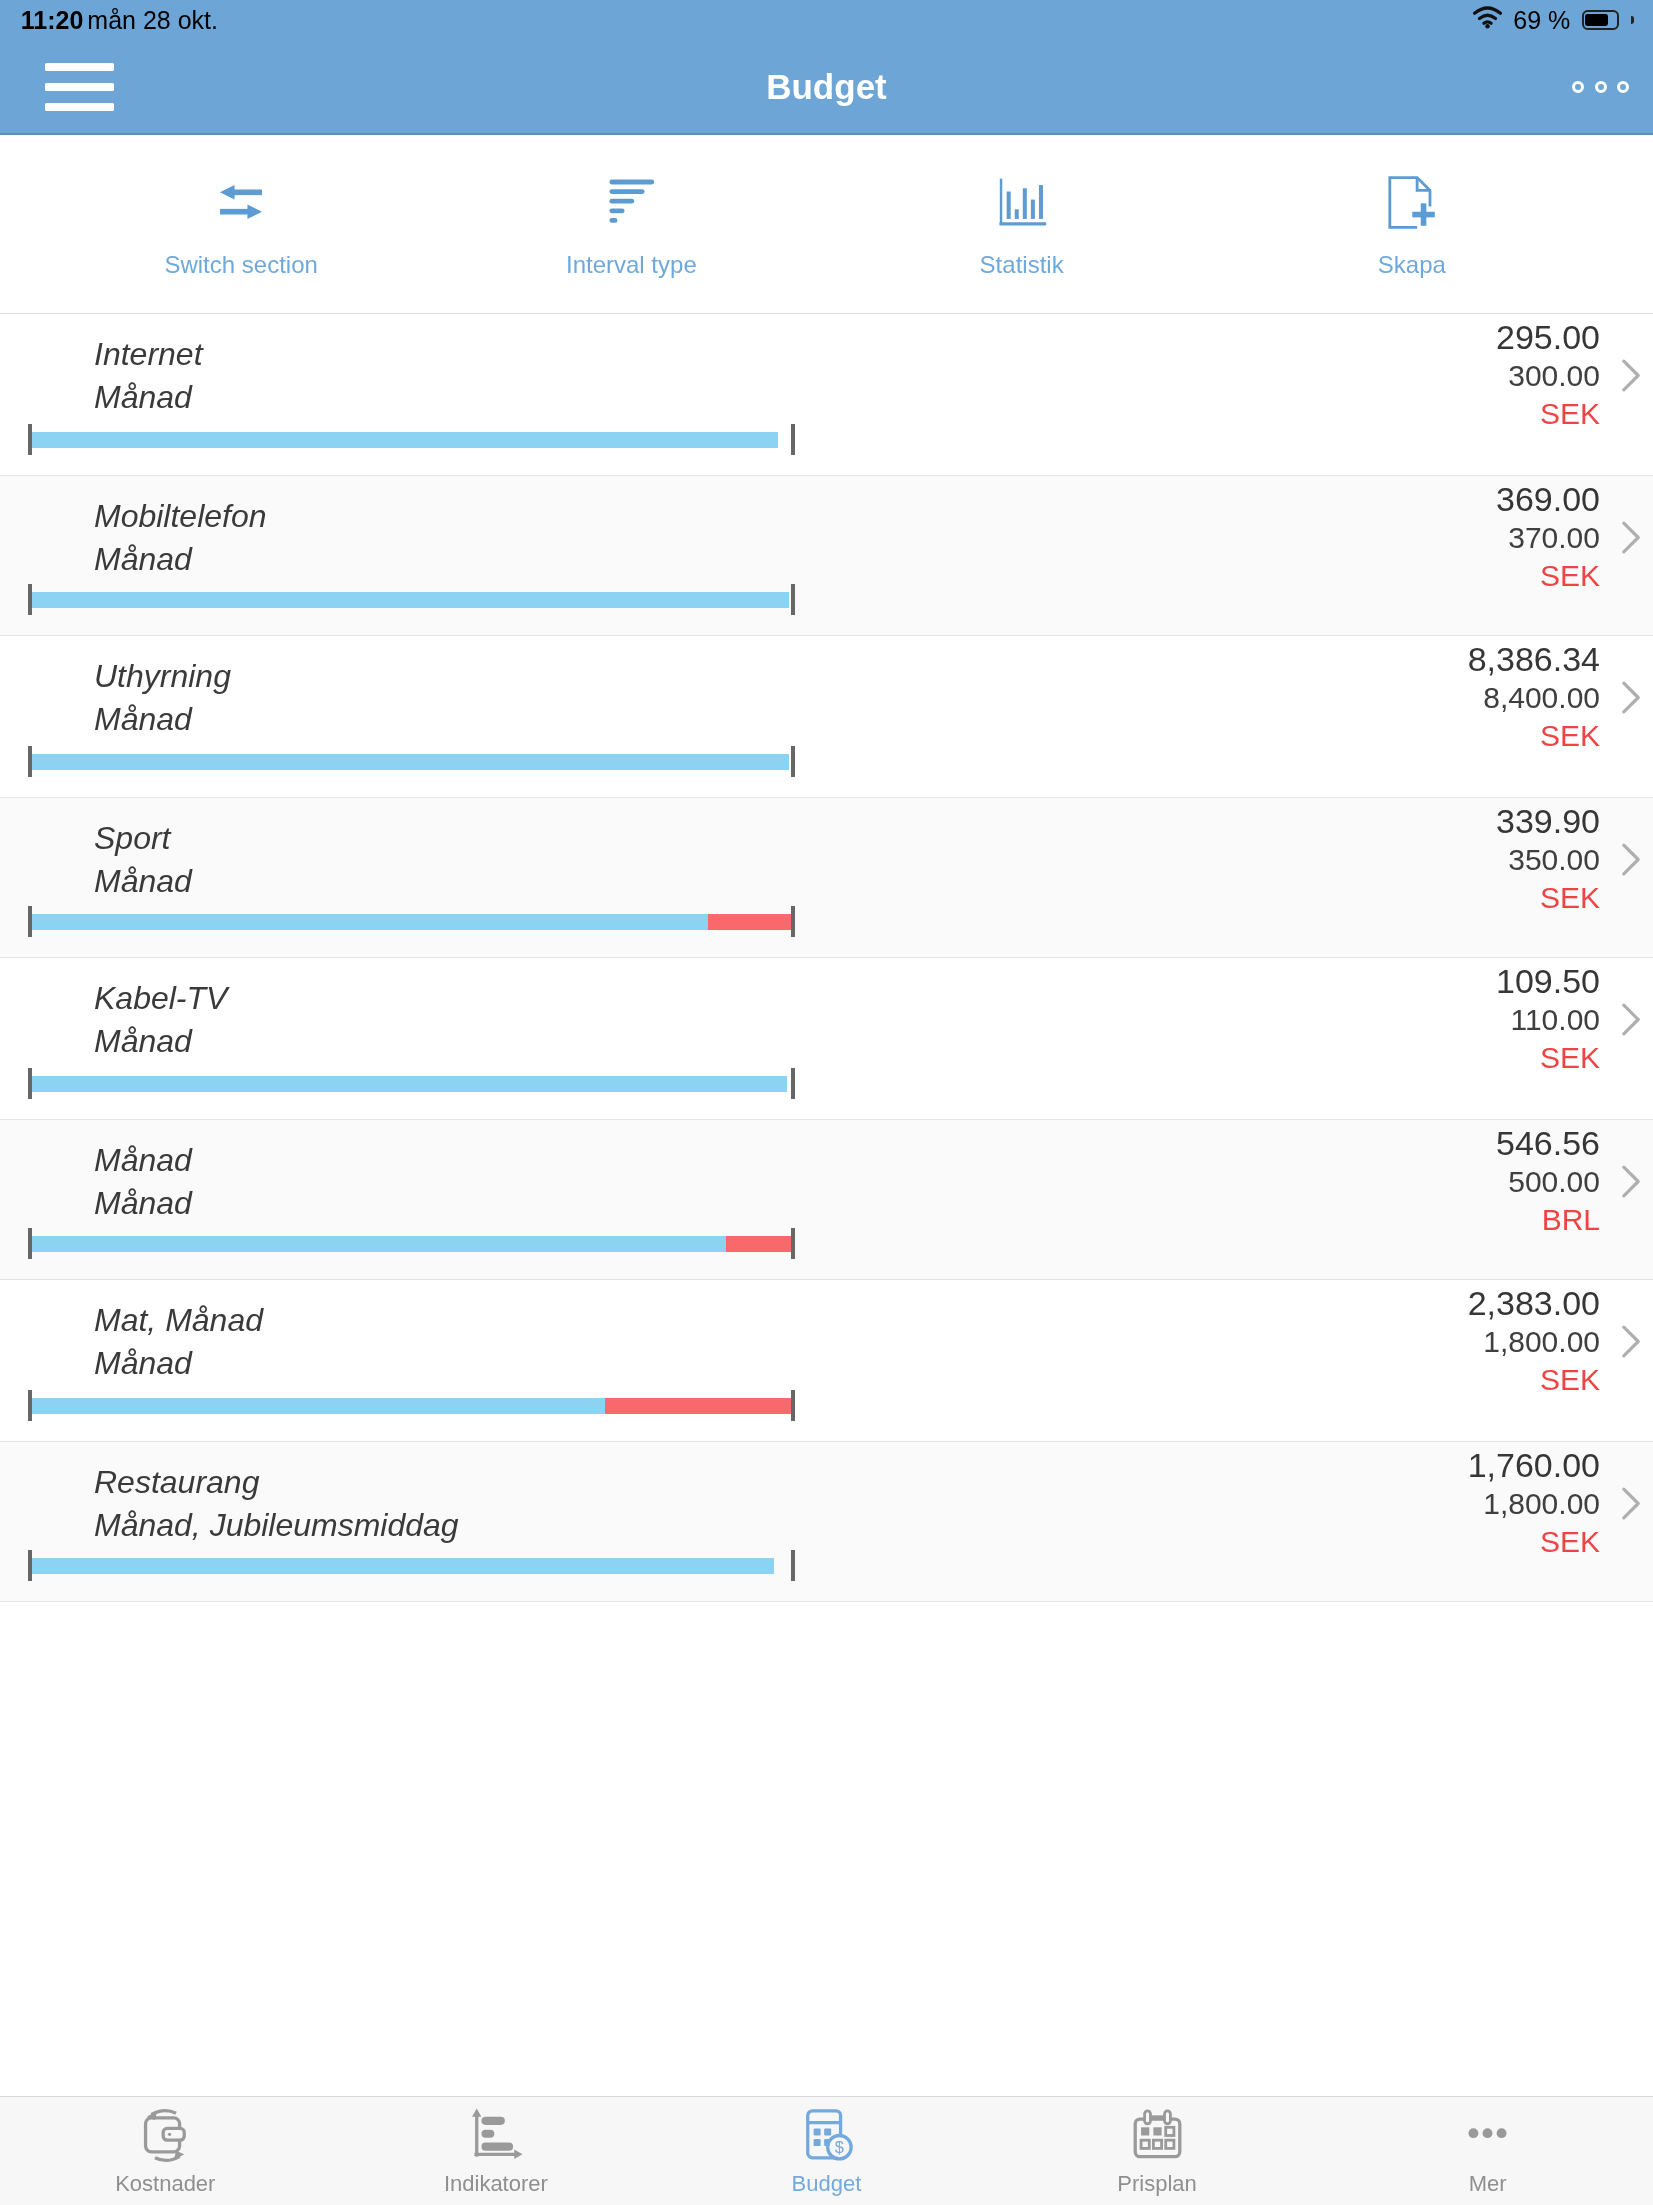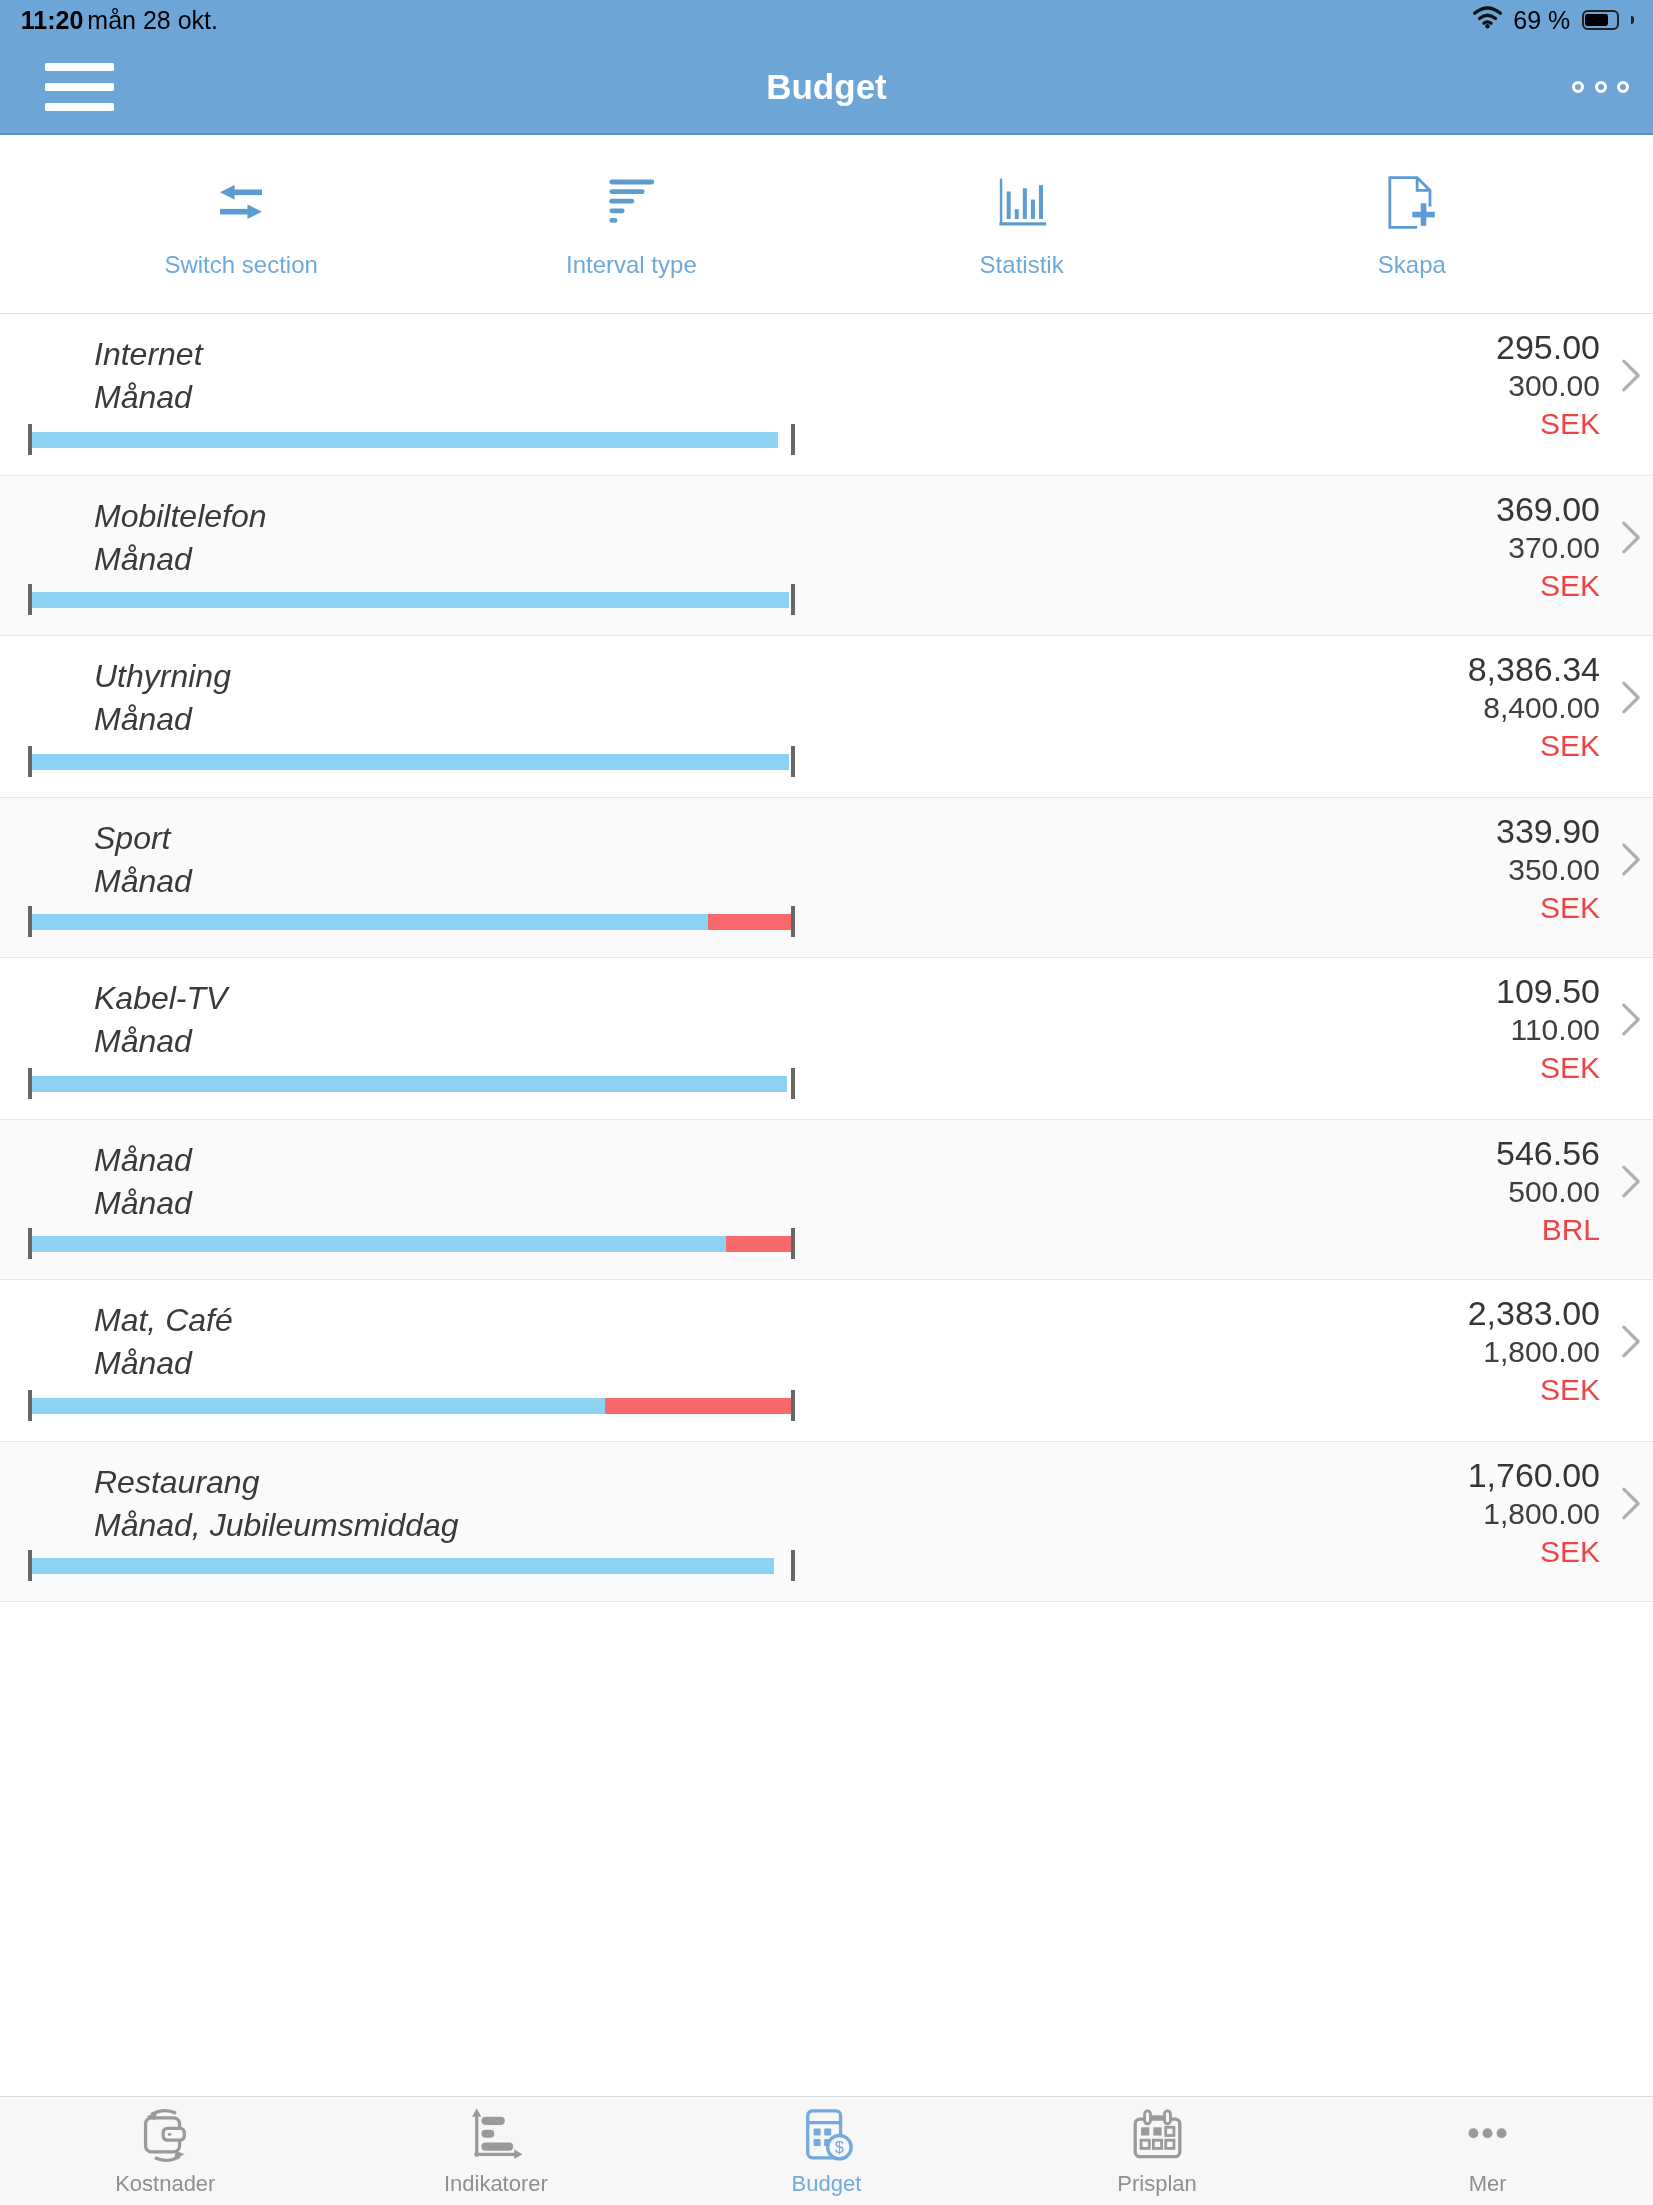--- a/index.html
+++ b/index.html
@@ -46,21 +46,21 @@
   .tool-item { flex:1; display:flex; flex-direction:column; align-items:center; justify-content:center; gap:16px; cursor:pointer; }
   .tool-item .t-icon { height:65px; display:flex; align-items:center; justify-content:center; }
   .tool-label { color:#6FA9DC; font-size:24px; }
 
   
   .budget-list { background:#fff; }
   .row { height:161px; position:relative; background:#fff; cursor:pointer; }
   .row.alt { background:#FAFAFB; border-top:1.6px solid #E5E5E5; border-bottom:1.6px solid #E5E5E5; }
   .row-left { position:absolute; left:94px; top:19.4px; }
   .row-name, .row-period { font-size:32px; line-height:43px; color:#3a3a3a;font-style:italic; }
-  .row-right { position:absolute; right:53px; top:13px; text-align:right; }
+  .row-right { position:absolute; right:53px; top:3px; text-align:right; }
   .row-actual { font-size:34px; line-height:40px; color:#363636; }
   .row-budget { font-size:30px; line-height:37px; color:#3f3f3f; }
   .row-currency { font-size:30px; line-height:40px; color:#ef4444; }
   .row-chevron { position:absolute; right:9.7px; top:63px; transform:translateY(-50%); }
   .bar { position:absolute; left:32px; bottom:27.4px; width:759px; height:16px; display:flex; }
   .bar::before, .bar::after {
     content:""; position:absolute; top:-7.3px; width:4px; height:31px; background:#676767;
   }
   .bar::before { left:-4px; }
   .bar::after { right:-4px; }
@@ -289,21 +289,21 @@
     </div>
     <span class="row-chevron">
       <svg width="24" height="39" viewBox="0 0 30 48">
         <polyline points="6,6 24,24 6,42" fill="none" stroke="#AFAFAF" stroke-width="4" stroke-linecap="round" stroke-linejoin="round"></polyline>
       </svg>
     </span>
   </div>
 
   <div class="row">
     <div class="row-left">
-      <div class="row-name">Mat, Café</div>
+      <div class="row-name">Mat, Månad</div>
       <div class="row-period">Månad</div>
     </div>
     <div class="row-right">
       <div class="row-actual">2,383.00</div>
       <div class="row-budget">1,800.00</div>
       <div class="row-currency">SEK</div>
     </div>
     <div class="bar">
       <div class="bar-blue" style="width: 75.5%;"></div>
       <div class="bar-red" style="width: 24.5%;"></div>

